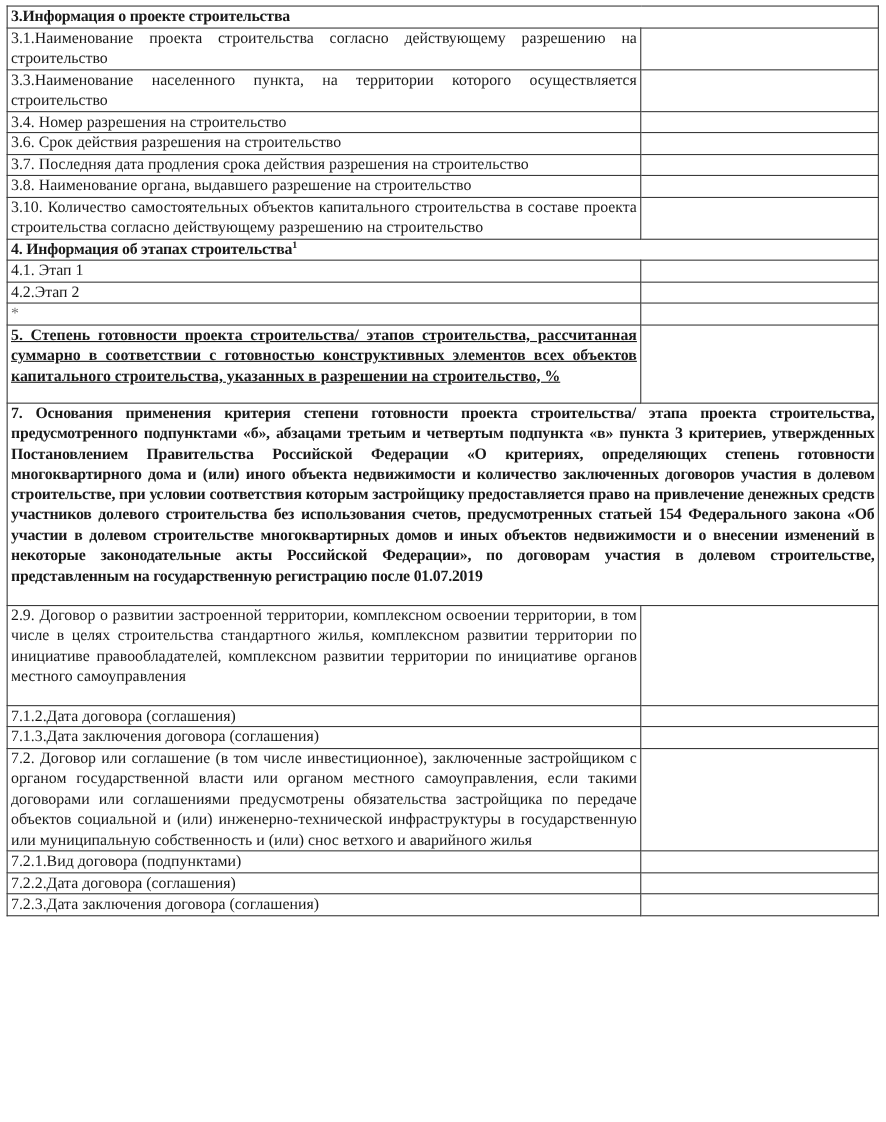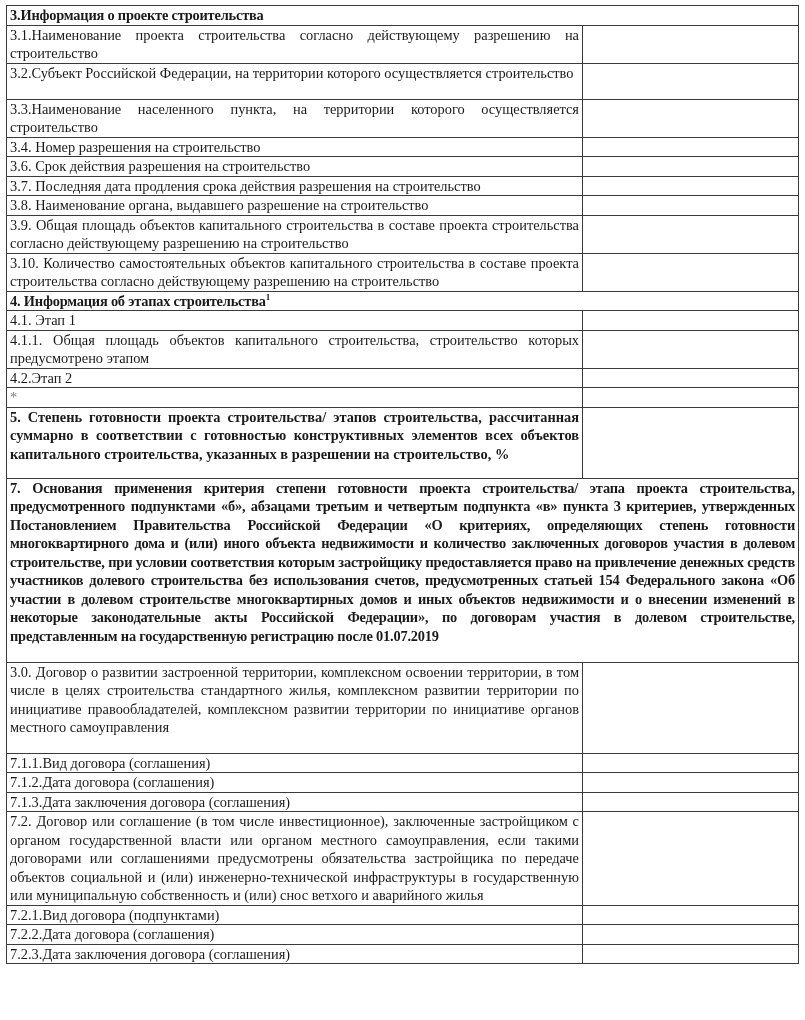--- a/index.html
+++ b/index.html
@@ -7,40 +7,36 @@
          font-family:"Liberation Serif", "DejaVu Serif", serif; color:#1a1a1a; }
   table.doc { position:absolute; left:6px; top:5px; width:792px; border-collapse:collapse; table-layout:fixed; }
   table.doc td { border:1.5px solid #3a3a3a; padding:0 3px; vertical-align:top;
                  font-size:14.4px; line-height:18.5px; text-align:justify; text-align-last:left; }
   col.c1 { width:576px; }
   col.c2 { width:216px; }
   td.hdr { font-weight:bold; letter-spacing:-0.2px; }
   td.bold { font-weight:bold; }
   td.val { background:#ffffff; }
   sup { font-size:9px; line-height:0; vertical-align:6px; }
-  .r1 { height:18px; } .r2 { height:36px; } .r4 { height:71px; } .r5 { height:91px; } .r10 { height:184px;padding-left:43px; }
+  .r1 { height:18px; } .r2 { height:36px; } .r4 { height:71px;text-decoration:underline; } .r5 { height:91px; } .r10 { height:184px;padding-left:43px; }
 </style>
 </head>
 <body>
 
 <table class="doc">
   <colgroup>
       <col class="c1">
       <col class="c2">
     </colgroup>
   <tbody>
     <tr class="r1">
       <td colspan="2" class="hdr">3.Информация о проекте строительства</td>
     </tr>
     <tr class="r2">
       <td>3.1.Наименование проекта строительства согласно действующему разрешению на строительство</td>
-      <td class="val"></td>
-    </tr>
-    <tr class="r2">
-      <td>3.2.Субъект Российской Федерации, на территории которого осуществляется строительство</td>
       <td class="val"></td>
     </tr>
     <tr class="r2">
       <td>3.3.Наименование населенного пункта, на территории которого осуществляется строительство</td>
       <td class="val"></td>
     </tr>
     <tr class="r1">
       <td>3.4. Номер разрешения на строительство</td>
       <td class="val"></td>
     </tr>
@@ -50,62 +46,50 @@
     </tr>
     <tr class="r1">
       <td>3.7. Последняя дата продления срока действия разрешения на строительство</td>
       <td class="val"></td>
     </tr>
     <tr class="r1">
       <td>3.8. Наименование органа, выдавшего разрешение на строительство</td>
       <td class="val"></td>
     </tr>
     <tr class="r2">
-      <td>3.9. Общая площадь объектов капитального строительства в составе проекта строительства согласно действующему разрешению на строительство</td>
-      <td class="val"></td>
-    </tr>
-    <tr class="r2">
       <td>3.10. Количество самостоятельных объектов капитального строительства в составе проекта строительства согласно действующему разрешению на строительство</td>
       <td class="val"></td>
     </tr>
 
     <tr class="r1">
       <td colspan="2" class="hdr"><span>4. Информация об этапах строительства</span><sup>1</sup></td>
     </tr>
     <tr class="r1">
       <td>4.1. Этап 1</td>
-      <td class="val"></td>
-    </tr>
-    <tr class="r2">
-      <td>4.1.1. Общая площадь объектов капитального строительства, строительство которых предусмотрено этапом</td>
       <td class="val"></td>
     </tr>
     <tr class="r1">
       <td>4.2.Этап 2</td>
       <td class="val"></td>
     </tr>
     <tr class="r1">
       <td style="color:#777;">*</td>
       <td class="val"></td>
     </tr>
 
     <tr class="r4">
       <td class="bold">5. Степень готовности проекта строительства/ этапов строительства, рассчитанная суммарно в соответствии с готовностью конструктивных элементов всех объектов капитального строительства, указанных в разрешении на строительство, %</td>
       <td class="val"></td>
     </tr>
 
     <tr class="r10">
       <td colspan="2" class="hdr">7. Основания применения критерия степени готовности проекта строительства/ этапа проекта строительства, предусмотренного подпунктами «б», абзацами третьим и четвертым подпункта «в» пункта 3 критериев, утвержденных Постановлением Правительства Российской Федерации «О критериях, определяющих степень готовности многоквартирного дома и (или) иного объекта недвижимости и количество заключенных договоров участия в долевом строительстве, при условии соответствия которым застройщику предоставляется право на привлечение денежных средств участников долевого строительства без использования счетов, предусмотренных статьей 154 Федерального закона «Об участии в долевом строительстве многоквартирных домов и иных объектов недвижимости и о внесении изменений в некоторые законодательные акты Российской Федерации», по договорам участия в долевом строительстве, представленным на государственную регистрацию после 01.07.2019</td>
     </tr>
     <tr class="r5">
-      <td>3.0. Договор о развитии застроенной территории, комплексном освоении территории, в том числе в целях строительства стандартного жилья, комплексном развитии территории по инициативе правообладателей, комплексном развитии территории по инициативе органов местного самоуправления</td>
-      <td class="val"></td>
-    </tr>
-    <tr class="r1">
-      <td>7.1.1.Вид договора (соглашения)</td>
+      <td>2.9. Договор о развитии застроенной территории, комплексном освоении территории, в том числе в целях строительства стандартного жилья, комплексном развитии территории по инициативе правообладателей, комплексном развитии территории по инициативе органов местного самоуправления</td>
       <td class="val"></td>
     </tr>
     <tr class="r1">
       <td>7.1.2.Дата договора (соглашения)</td>
       <td class="val"></td>
     </tr>
     <tr class="r1">
       <td>7.1.3.Дата заключения договора (соглашения)</td>
       <td class="val"></td>
     </tr>

